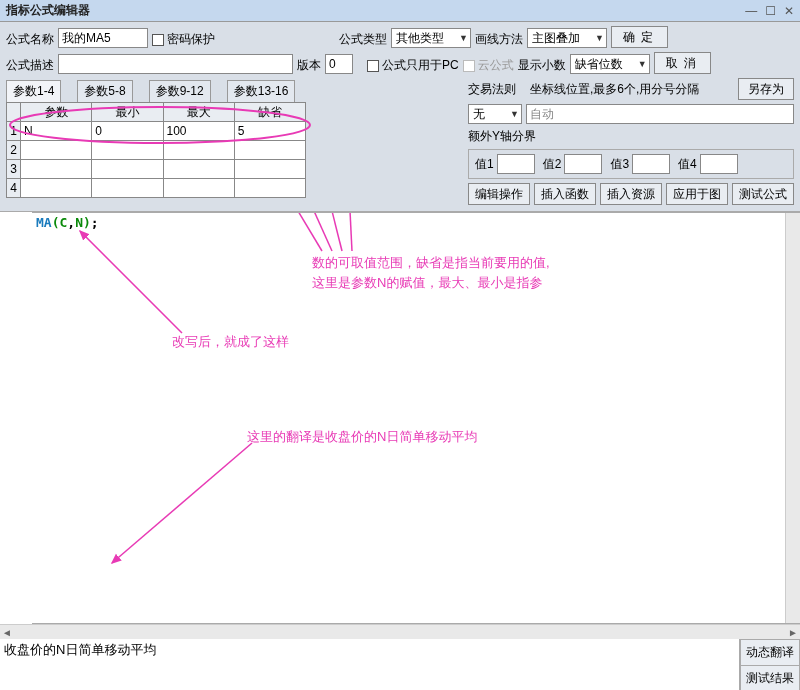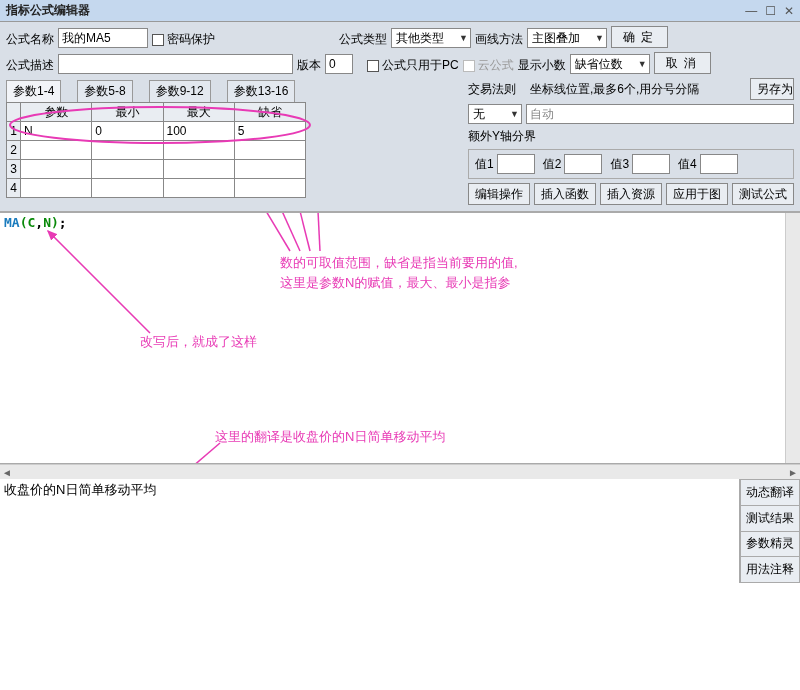--- a/index.html
+++ b/index.html
@@ -27,21 +27,21 @@
 .param-table th { background: #e9edf2; text-align: center; }
 .param-table td input { border: none; width: 100%; height: 100%; padding: 0 3px; font-size: 12px; font-family: inherit; }
 .row-idx { width: 14px; text-align: center !important; background: #e9edf2; }
 .right-panel { flex: 1; display: flex; flex-direction: column; gap: 4px; }
 .rp-row { display: flex; align-items: center; gap: 4px; }
 .val-group { border: 1px solid #aaa; padding: 4px 6px; display: flex; gap: 8px; align-items: center; }
 .vg-item { display: flex; align-items: center; gap: 3px; }
 .vg-item .fld { width: 38px; }
 .btn-row { display: flex; gap: 4px; }
 .btn-row .btn2 { flex: 1; text-align: right; }
-.code-area { position: relative; height: 252px; background: #fff; border-top: 1px solid #aaa; border-bottom: 1px solid #aaa; overflow: hidden; }
+.code-area { position: relative; height: 412px; background: #fff; border-top: 1px solid #aaa; border-bottom: 1px solid #aaa; overflow: hidden; margin-left: 32px; }
 .code-line { position: absolute; top: 2px; left: 4px; font-family: "Consolas", monospace; font-size: 13px; font-weight: bold; }
 .tok-fn { color: #1a7bbd; }
 .tok-br { color: #0a8a0a; }
 .tok-id { color: #0a8a0a; }
 .tok-cm { color: #000; }
 .tok-sc { color: #000; }
 .annot { position: absolute; color: #e83ab5; font-size: 13px; font-family: "Microsoft YaHei", sans-serif; }
 .annot.a1 { top: 40px; left: 280px; width: 300px; line-height: 1.5; }
 .annot.a2 { top: 120px; left: 140px; }
 .annot.a3 { top: 215px; left: 215px; }
@@ -160,21 +160,21 @@
         </table>
     </div>
 
     <div style="flex:1"></div>
 
     <div class="right-panel" style="width:430px">
       <div class="rp-row">
         <span class="lbl">交易法则</span>
         <span class="lbl" style="margin-left:10px">坐标线位置,最多6个,用分号分隔</span>
         <span class="flex1"></span>
-        <button class="btn btn2" style="width:44px">另存为</button>
+        <button class="btn btn2" style="width:56px">另存为</button>
       </div>
       <div class="rp-row">
         <span class="sel" style="width:54px">
           <span>无</span>
           <span class="arr">▼</span>
         </span>
         <input class="fld" style="flex: 1 1 0%; color: rgb(136, 136, 136);" value="自动">
       </div>
       <div class="rp-row">
         <span class="lbl">额外Y轴分界</span>

